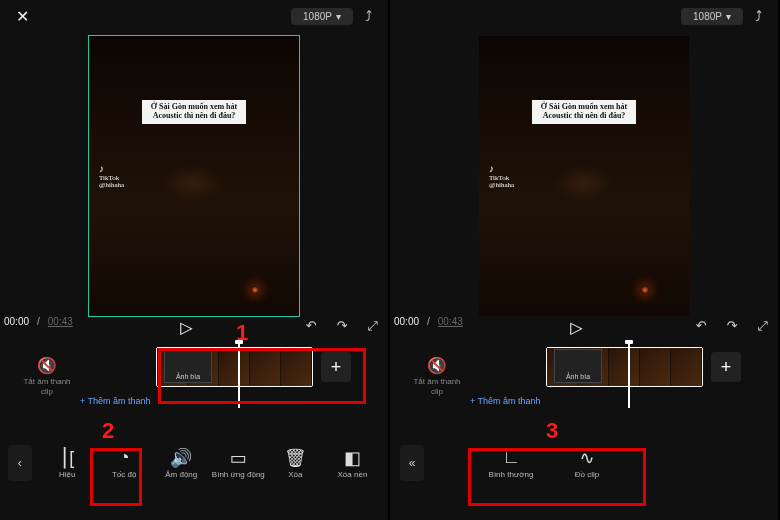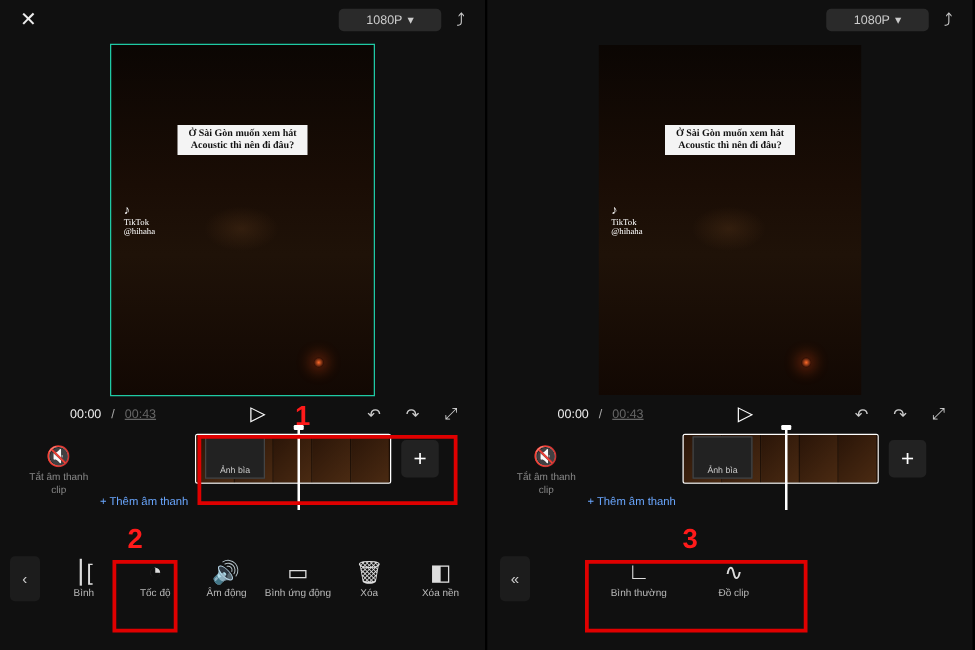--- a/index.html
+++ b/index.html
@@ -40,21 +40,21 @@
     cursor: pointer;
   }
   .topbar-right {
     display: flex;
     align-items: center;
     gap: 12px;
   }
   .res-pill {
     background: #2a2a2a;
     color: #ccc;
-    padding: 3px 22px;
+    padding: 3px 12px;
     border-radius: 4px;
     font-size: 10px;
     cursor: pointer;
     display: flex;
     align-items: center;
     gap: 4px;
   }
   .export-icon {
     color: #ccc;
     font-size: 14px;
@@ -113,27 +113,25 @@
     position: absolute;
     top: 46%;
     left: 35%;
     width: 60px;
     height: 36px;
     background: radial-gradient(ellipse at center,#c07a3c22, transparent 70%);
   }
 
   .transport {
     display: flex;
-    align-items: center;
     height: 30px;
-    padding: 0 16px;
+    padding: 0 4px;
     gap: 8px;
     color: #aaa;
     font-size: 10px;
-    margin-left: 40px;
   }
   .time-cur { color: #eee; }
   .time-dur { color: #666; text-decoration: underline; }
   .spacer { flex: 1; }
   .t-btn { color: #ccc; font-size: 13px; cursor: pointer; padding: 2px 6px; }
   .play { font-size: 16px; color: #fff; }
 
   .timeline {
     position: relative;
     height: 78px;
@@ -332,21 +330,21 @@
         </div>
         <div class="add-btn">+</div>
       </div>
       <div class="add-audio">+ Thêm âm thanh</div>
     </div>
 
     <div class="toolbar">
       <div class="back-chip">‹</div>
       <div class="tool">
         <span class="ti">⎮[</span>
-        <span>Bình</span>
+        <span>Hiệu</span>
       </div>
       <div class="tool">
         <span class="ti">◔</span>
         <span>Tốc độ</span>
       </div>
       <div class="tool">
         <span class="ti">🔊</span>
         <span>Âm động</span>
       </div>
       <div class="tool">

